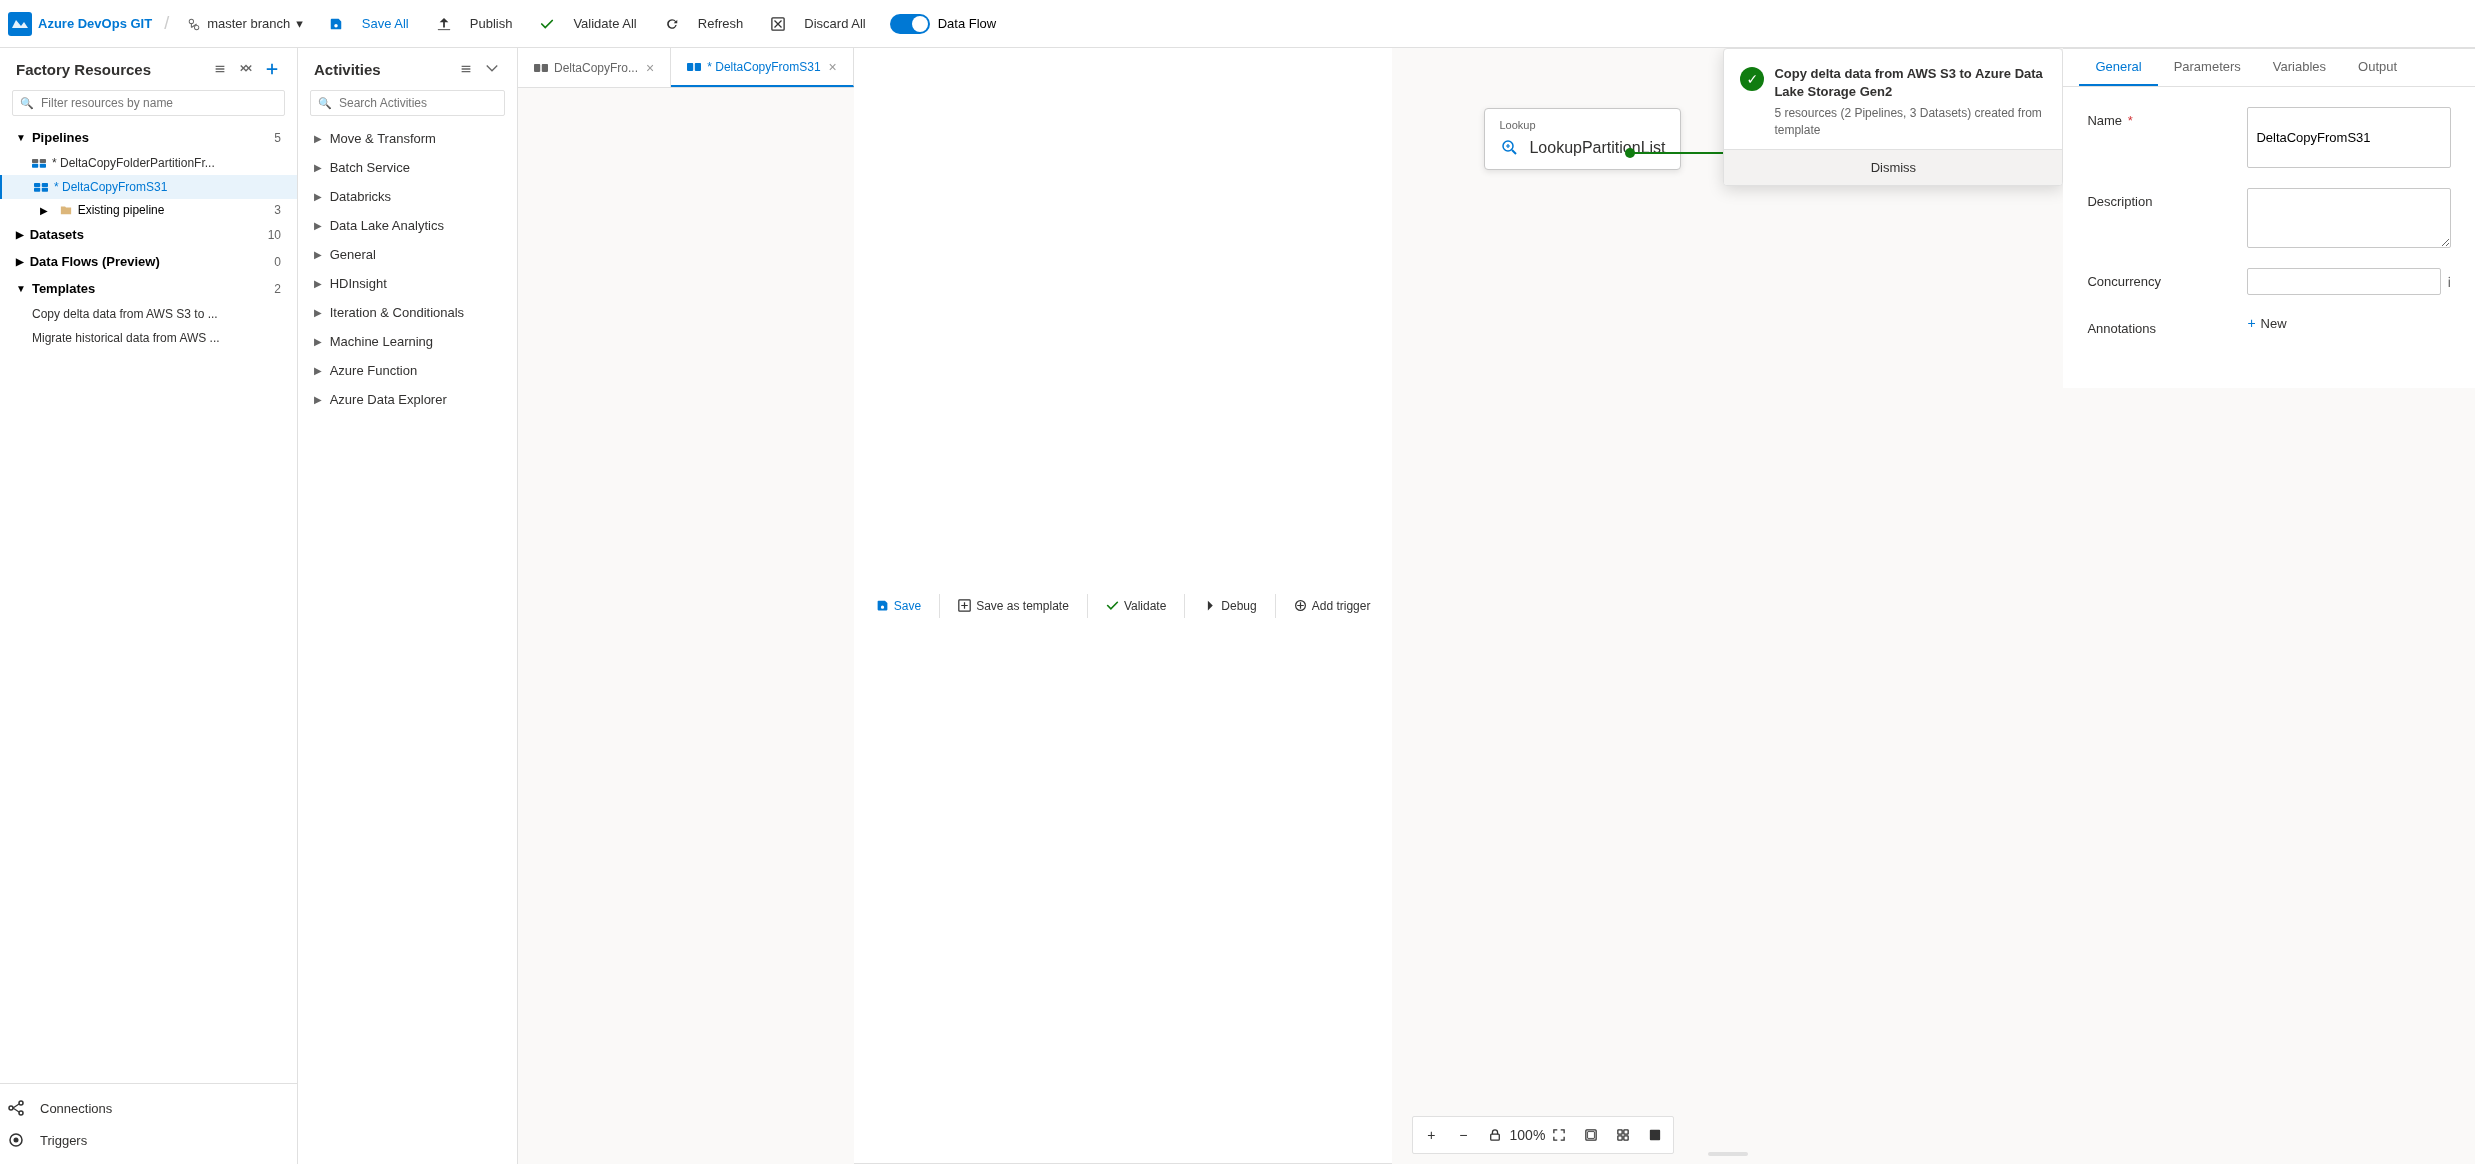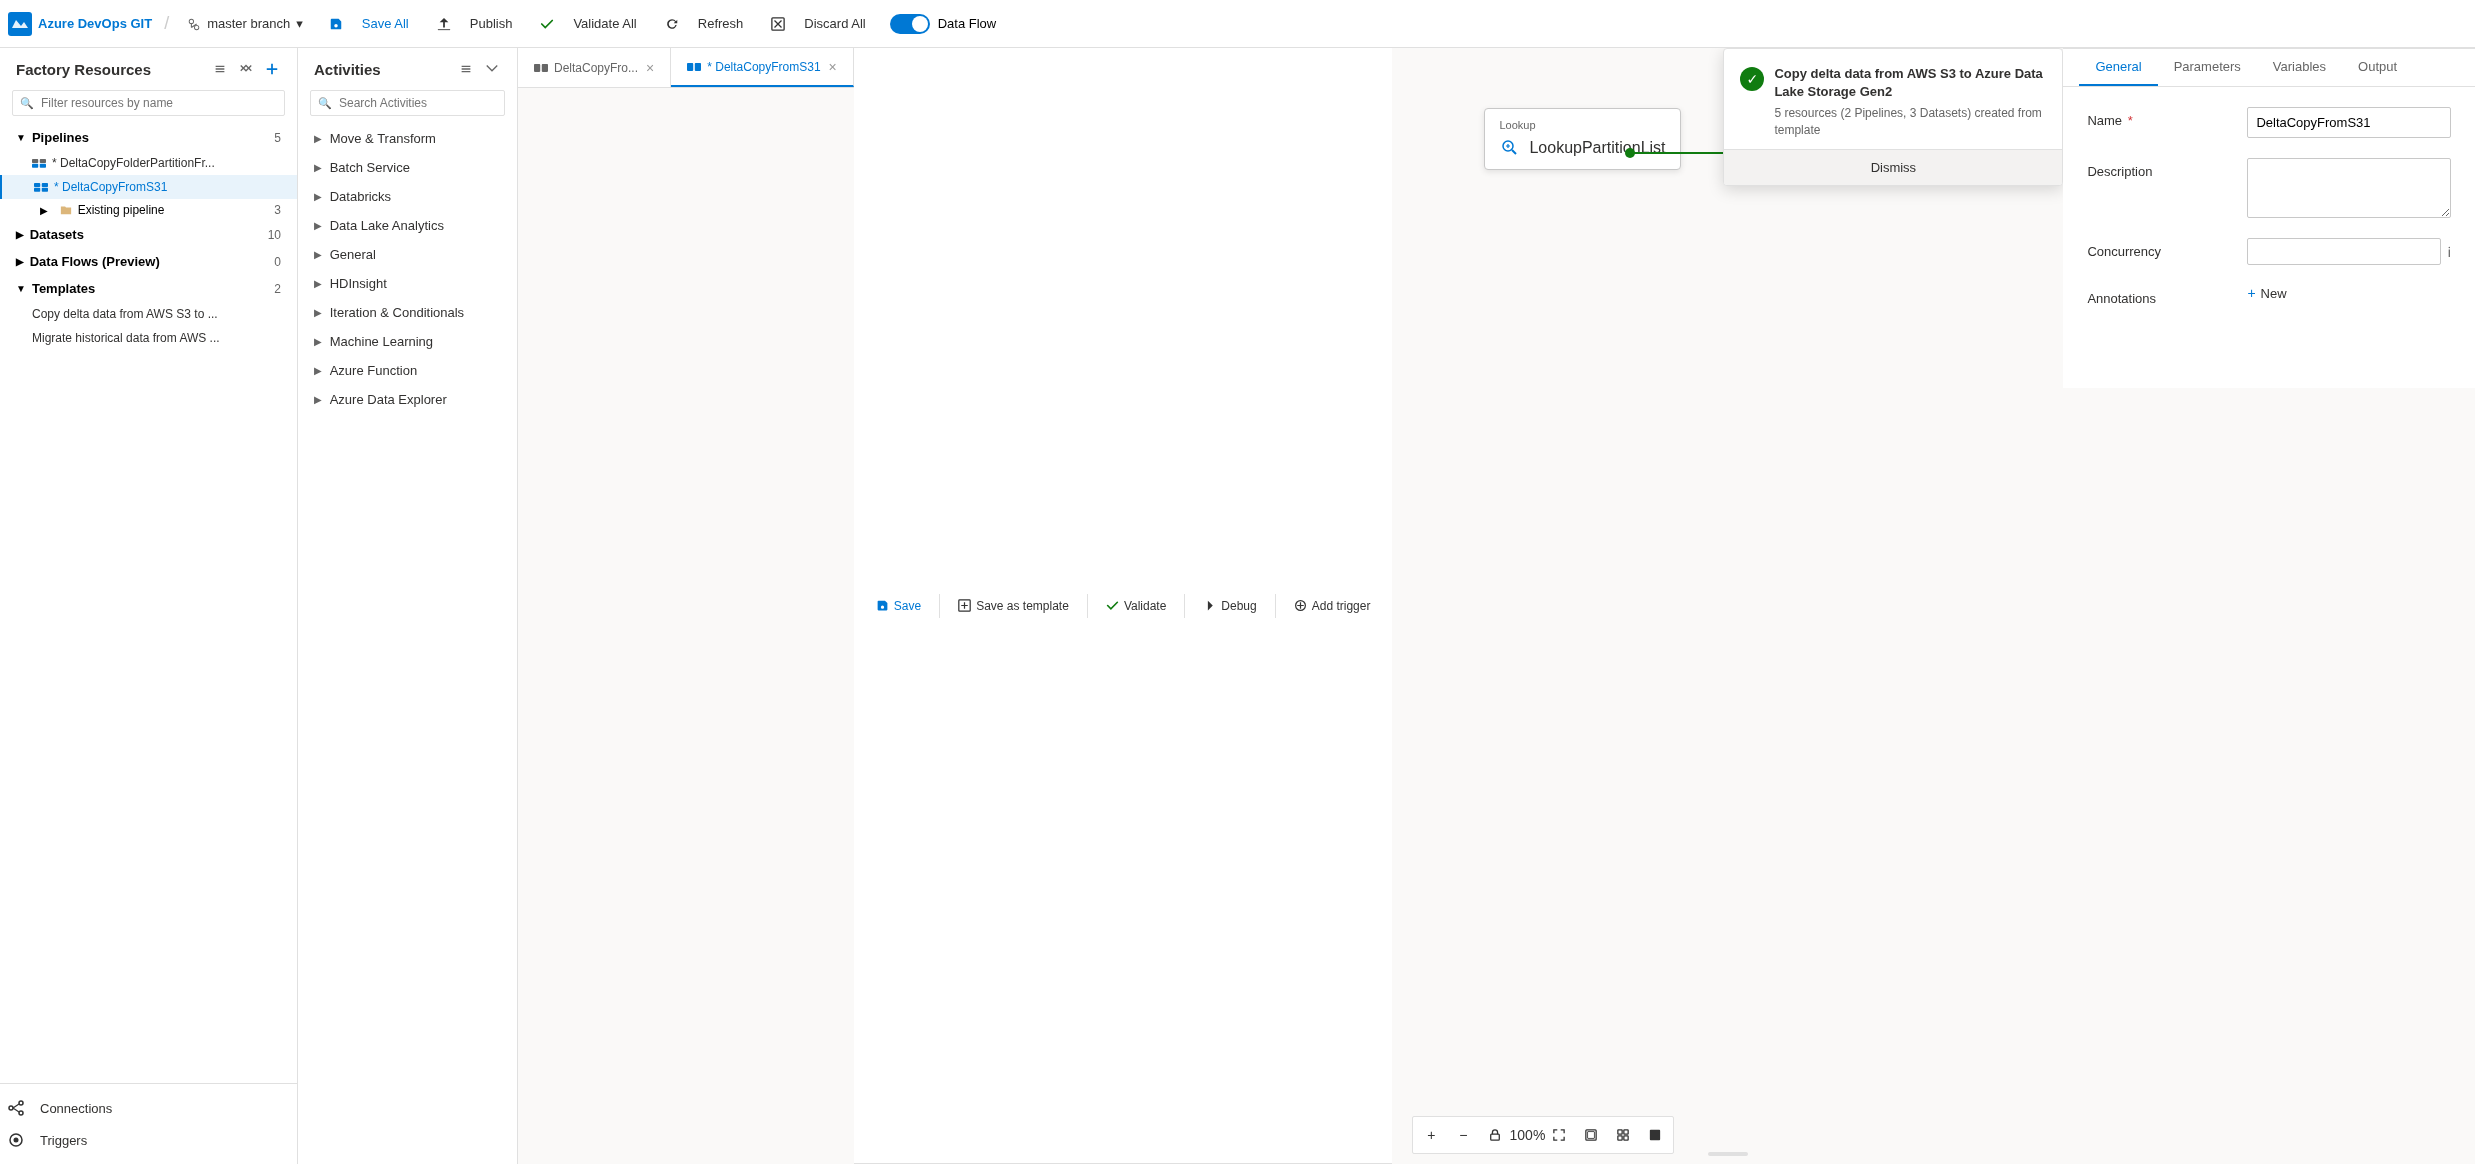--- a/index.html
+++ b/index.html
@@ -437,21 +437,21 @@
       padding-top: 6px;
       flex-shrink: 0;
     }
     .form-label .required {
       color: #d13438;
       margin-left: 2px;
     }
     .form-input {
       flex: 1;
       max-width: 380px;
-      padding: 7px 8px;
+      padding: 22px 8px;
       border: 1px solid #c8c8c8;
       border-radius: 2px;
       font-size: 13px;
       outline: none;
     }
     .form-textarea {
       flex: 1;
       max-width: 380px;
       height: 60px;
       padding: 5px 8px;

